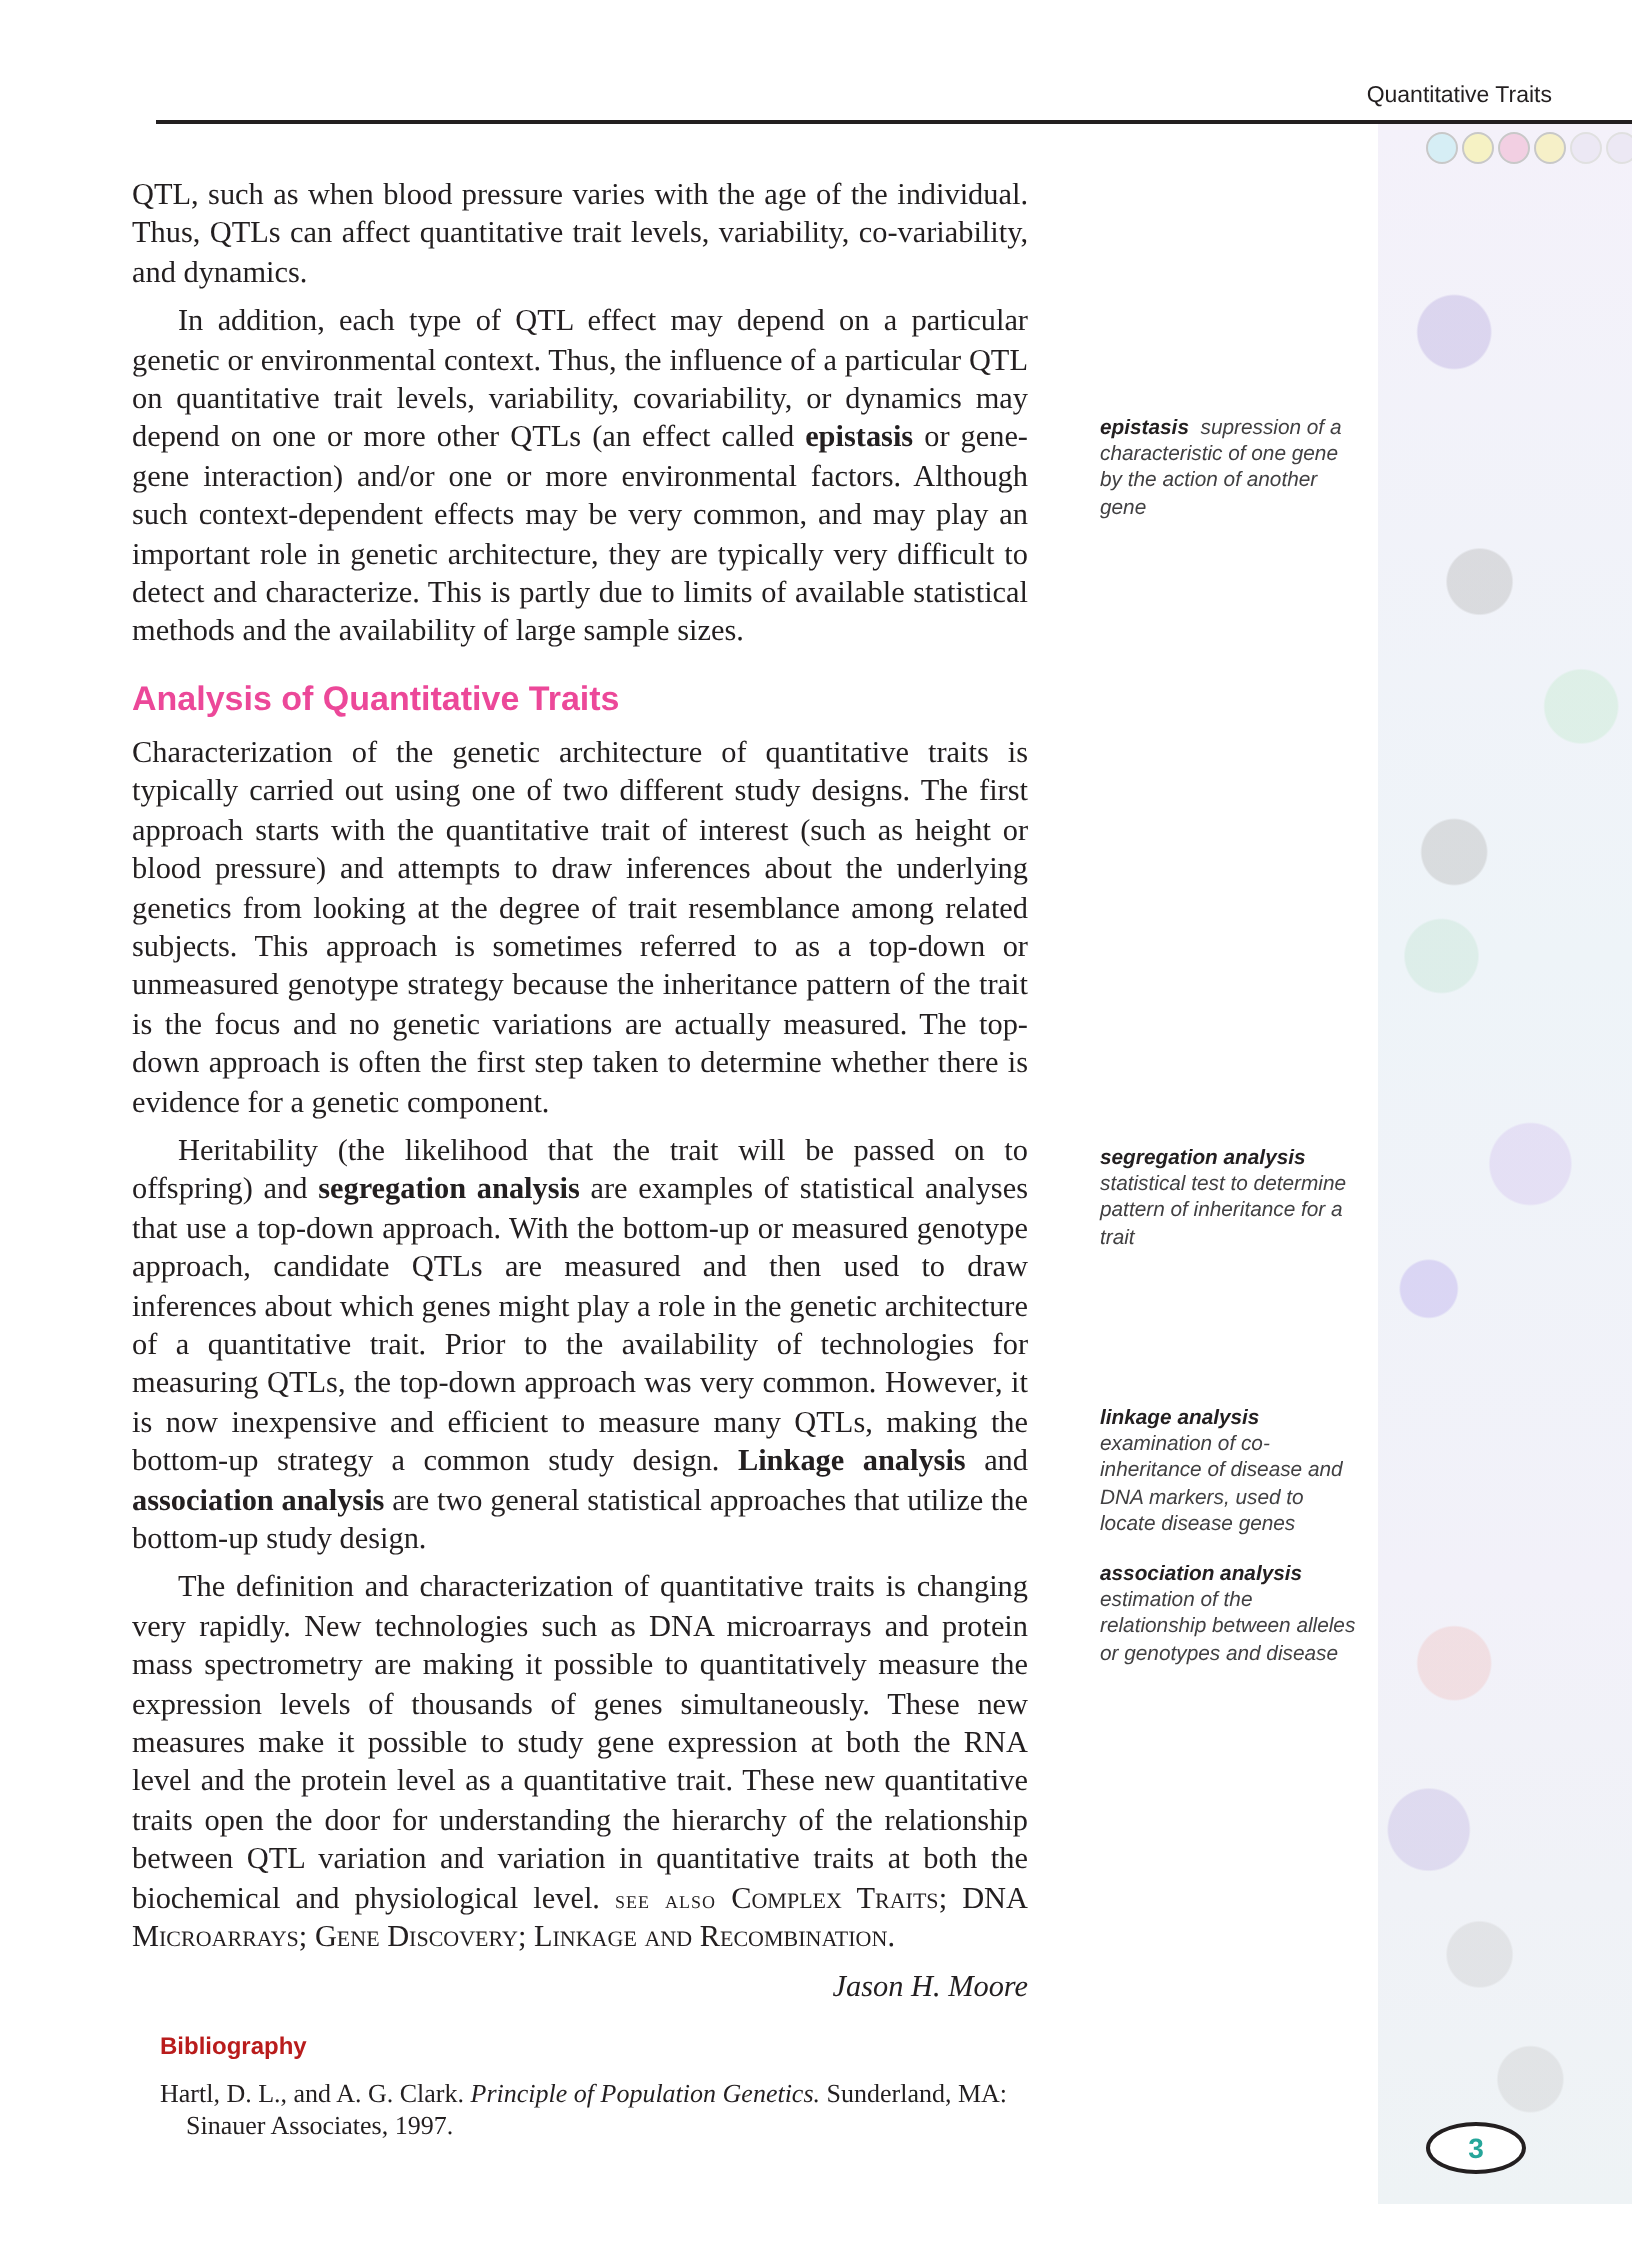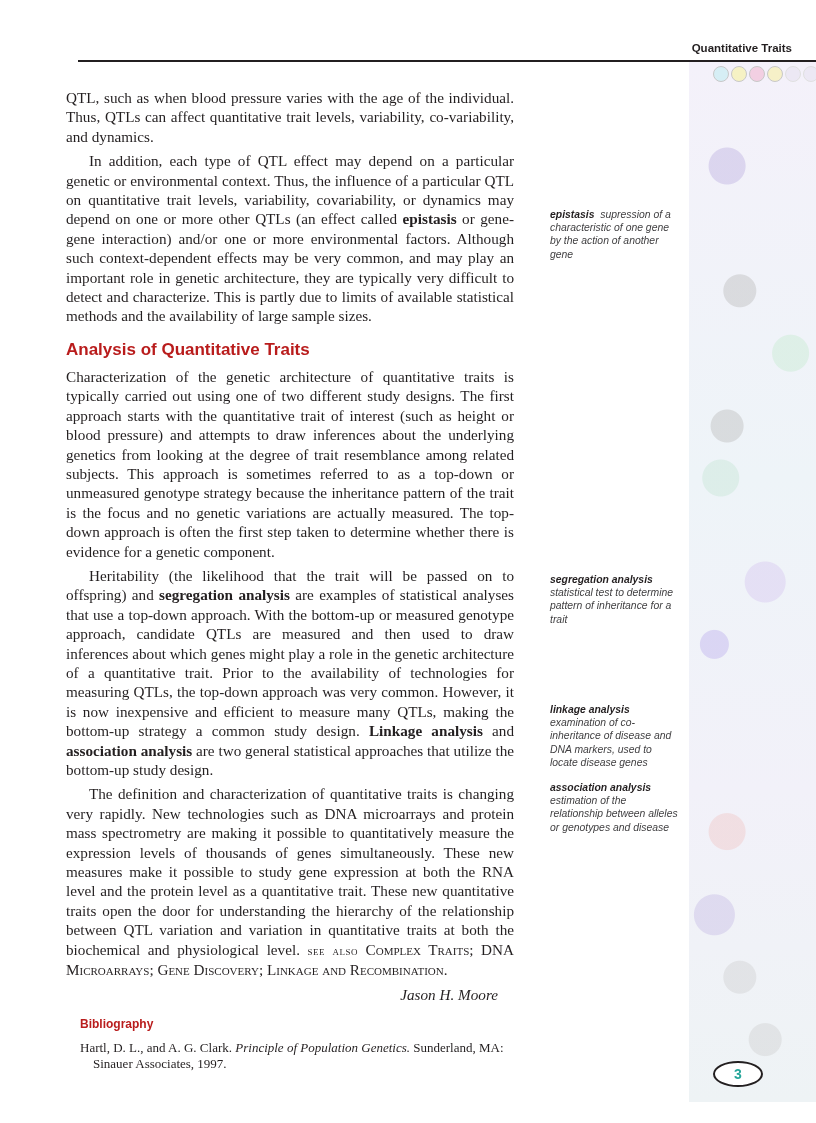--- a/index.html
+++ b/index.html
@@ -7,23 +7,23 @@
     width: 816px; height: 1123px; position: relative; overflow: hidden;
     background: #ffffff;
     font-family: "Liberation Serif", "DejaVu Serif", serif;
     color: #231f20;
   }
   .header-rule {
     position: absolute; left: 78px; top: 60px; width: 738px; height: 2px;
     background: #231f20;
   }
   .running-head {
-    position: absolute; right: 24px; top: 42px;
+    position: absolute; right: 40px; top: 42px;
     font-family: "Liberation Sans", "DejaVu Sans", sans-serif;
-    font-weight: bold; font-size: 11.5px; color: #231f20;
+    font-weight: normal; font-size: 11.5px; color: #231f20;
   }
   .margin-art {
     position: absolute; left: 689px; top: 62px; width: 127px; height: 1040px;
     background:
       radial-gradient(circle at 30% 10%, rgba(200,190,230,0.55) 0 18px, transparent 19px),
       radial-gradient(circle at 40% 22%, rgba(190,190,190,0.45) 0 16px, transparent 17px),
       radial-gradient(circle at 80% 28%, rgba(200,235,210,0.45) 0 18px, transparent 19px),
       radial-gradient(circle at 30% 35%, rgba(190,190,190,0.45) 0 16px, transparent 17px),
       radial-gradient(circle at 25% 40%, rgba(200,230,215,0.45) 0 18px, transparent 19px),
       radial-gradient(circle at 60% 50%, rgba(215,200,240,0.45) 0 20px, transparent 21px),
@@ -42,26 +42,26 @@
     border: 1px solid #c8c8c8;
   }
   .main {
     position: absolute; left: 66px; top: 88px; width: 448px;
     font-size: 15.2px; line-height: 19.4px; text-align: justify;
   }
   .main p { margin: 0 0 5px 0; }
   .main p.indent { text-indent: 23px; }
   h2.section {
     font-family: "Liberation Sans", "DejaVu Sans", sans-serif;
-    color: #b91c1c; font-size: 17px; font-weight: bold;
+    color: #ec4899; font-size: 17px; font-weight: bold;
     margin: 13px 0 6px 0; line-height: 22px;
   }
   .sc { font-variant: small-caps; }
   .see-also { font-variant: small-caps; letter-spacing: 0.5px; font-size: 13px; margin-top: 20px; }
-  .signature { text-align: right; font-style: italic; margin: 6px 16px 10px 0; }
+  .signature { text-align: right; font-style: italic; margin: 6px 0 10px 0; }
   h3.bib {
     font-family: "Liberation Sans", "DejaVu Sans", sans-serif;
     color: #b91c1c; font-size: 12px; font-weight: bold;
     margin: 8px 0 6px 14px;
   }
   .bib-entry {
     font-size: 13px; line-height: 16px; margin: 0 0 6px 14px;
     padding-left: 13px; text-indent: -13px; text-align: left;
   }
   .gloss {

